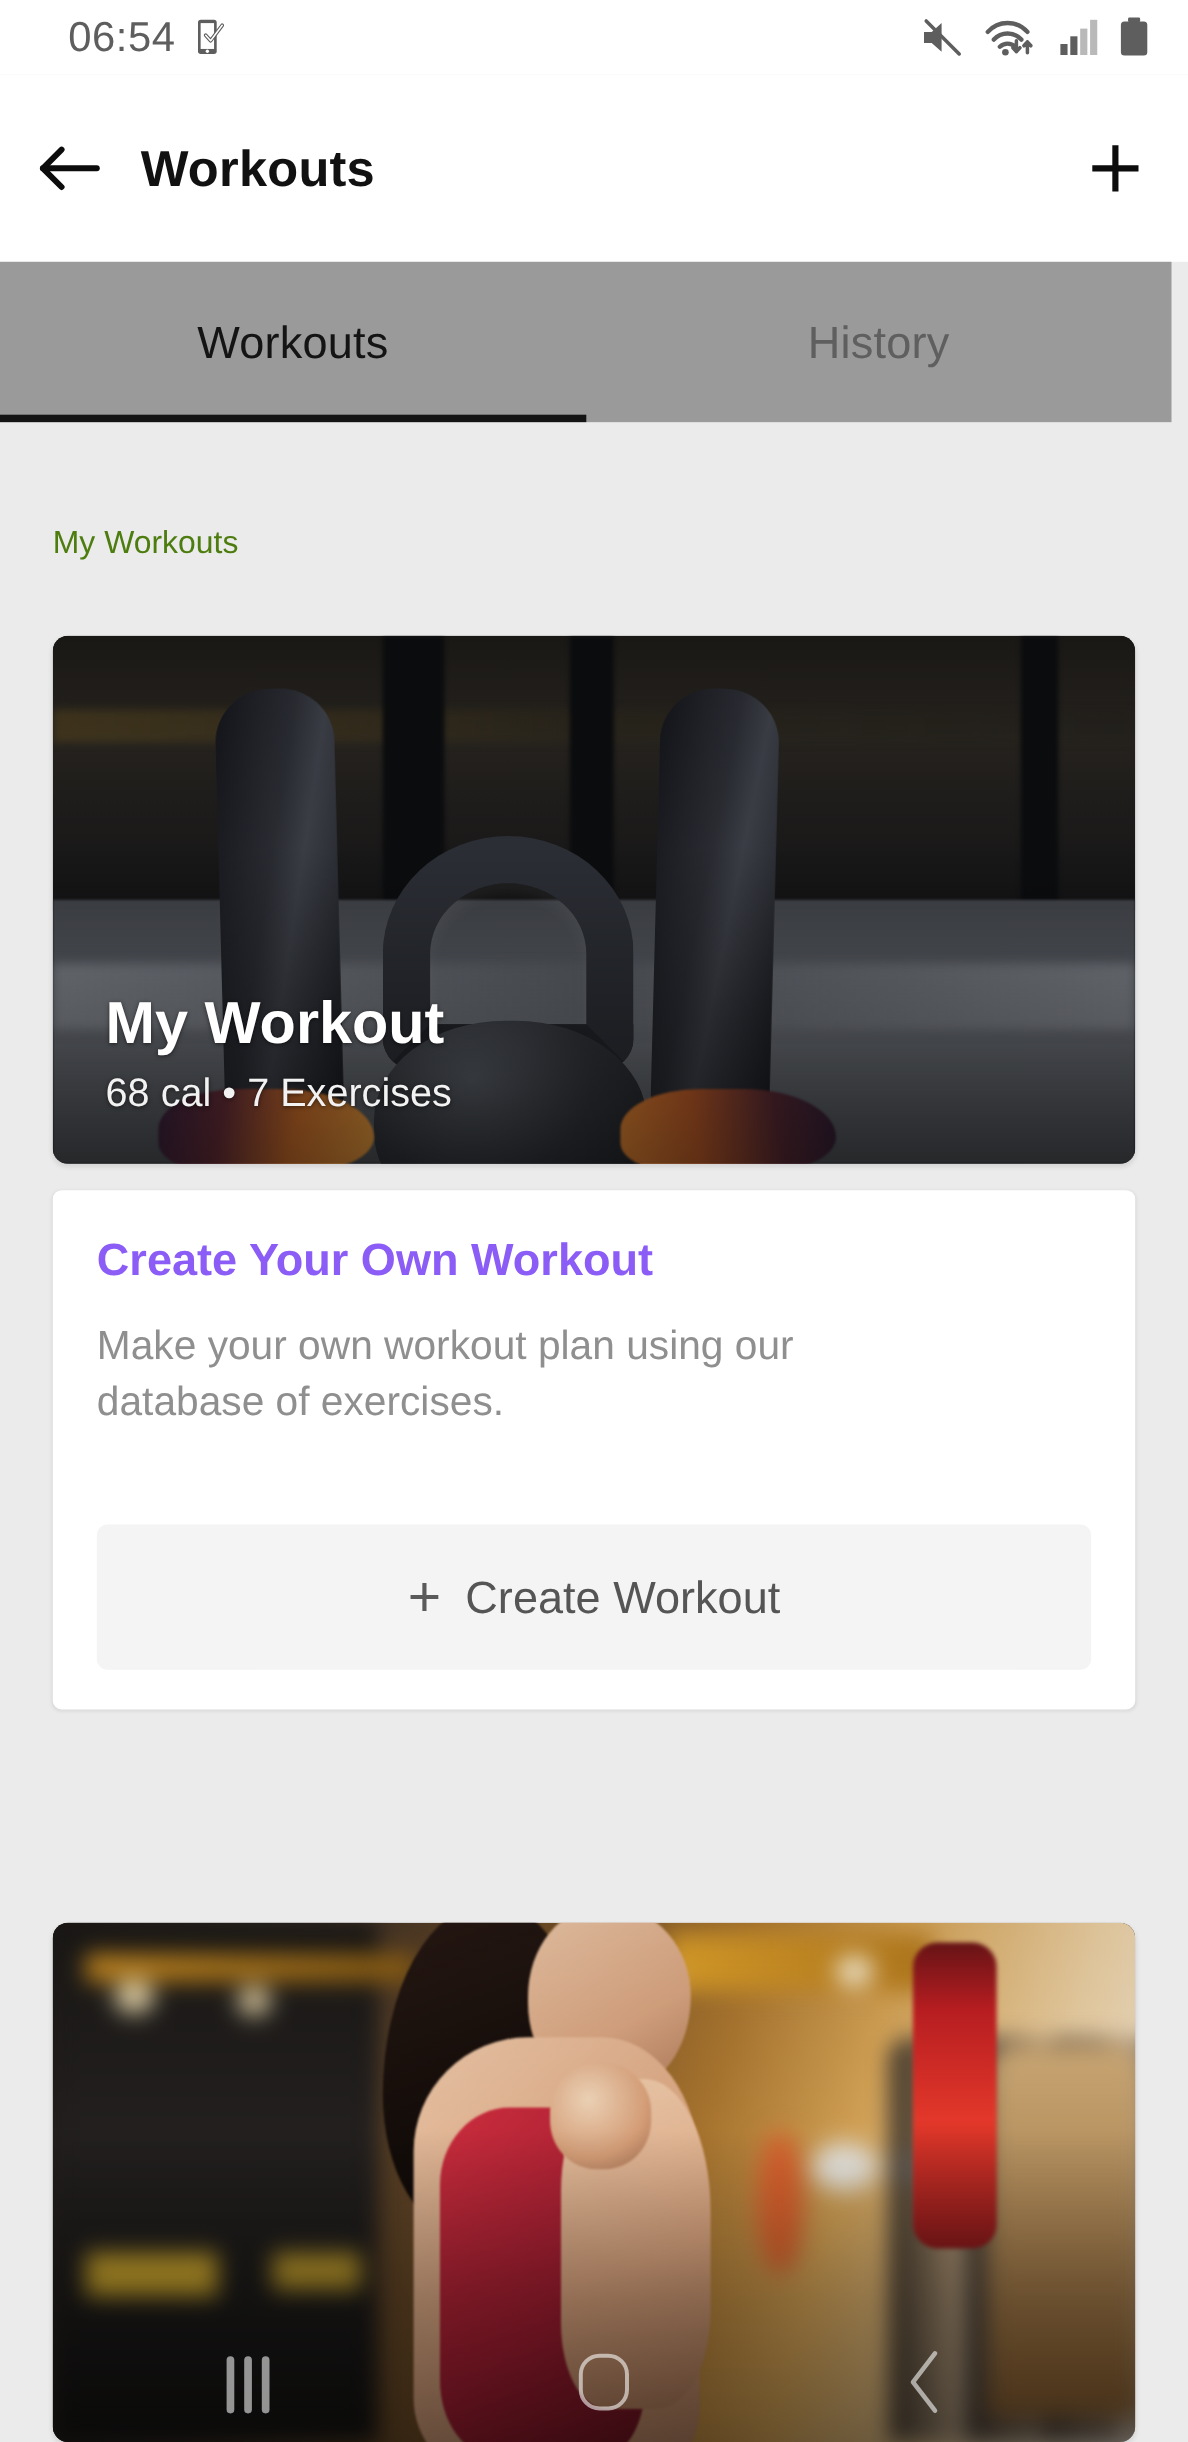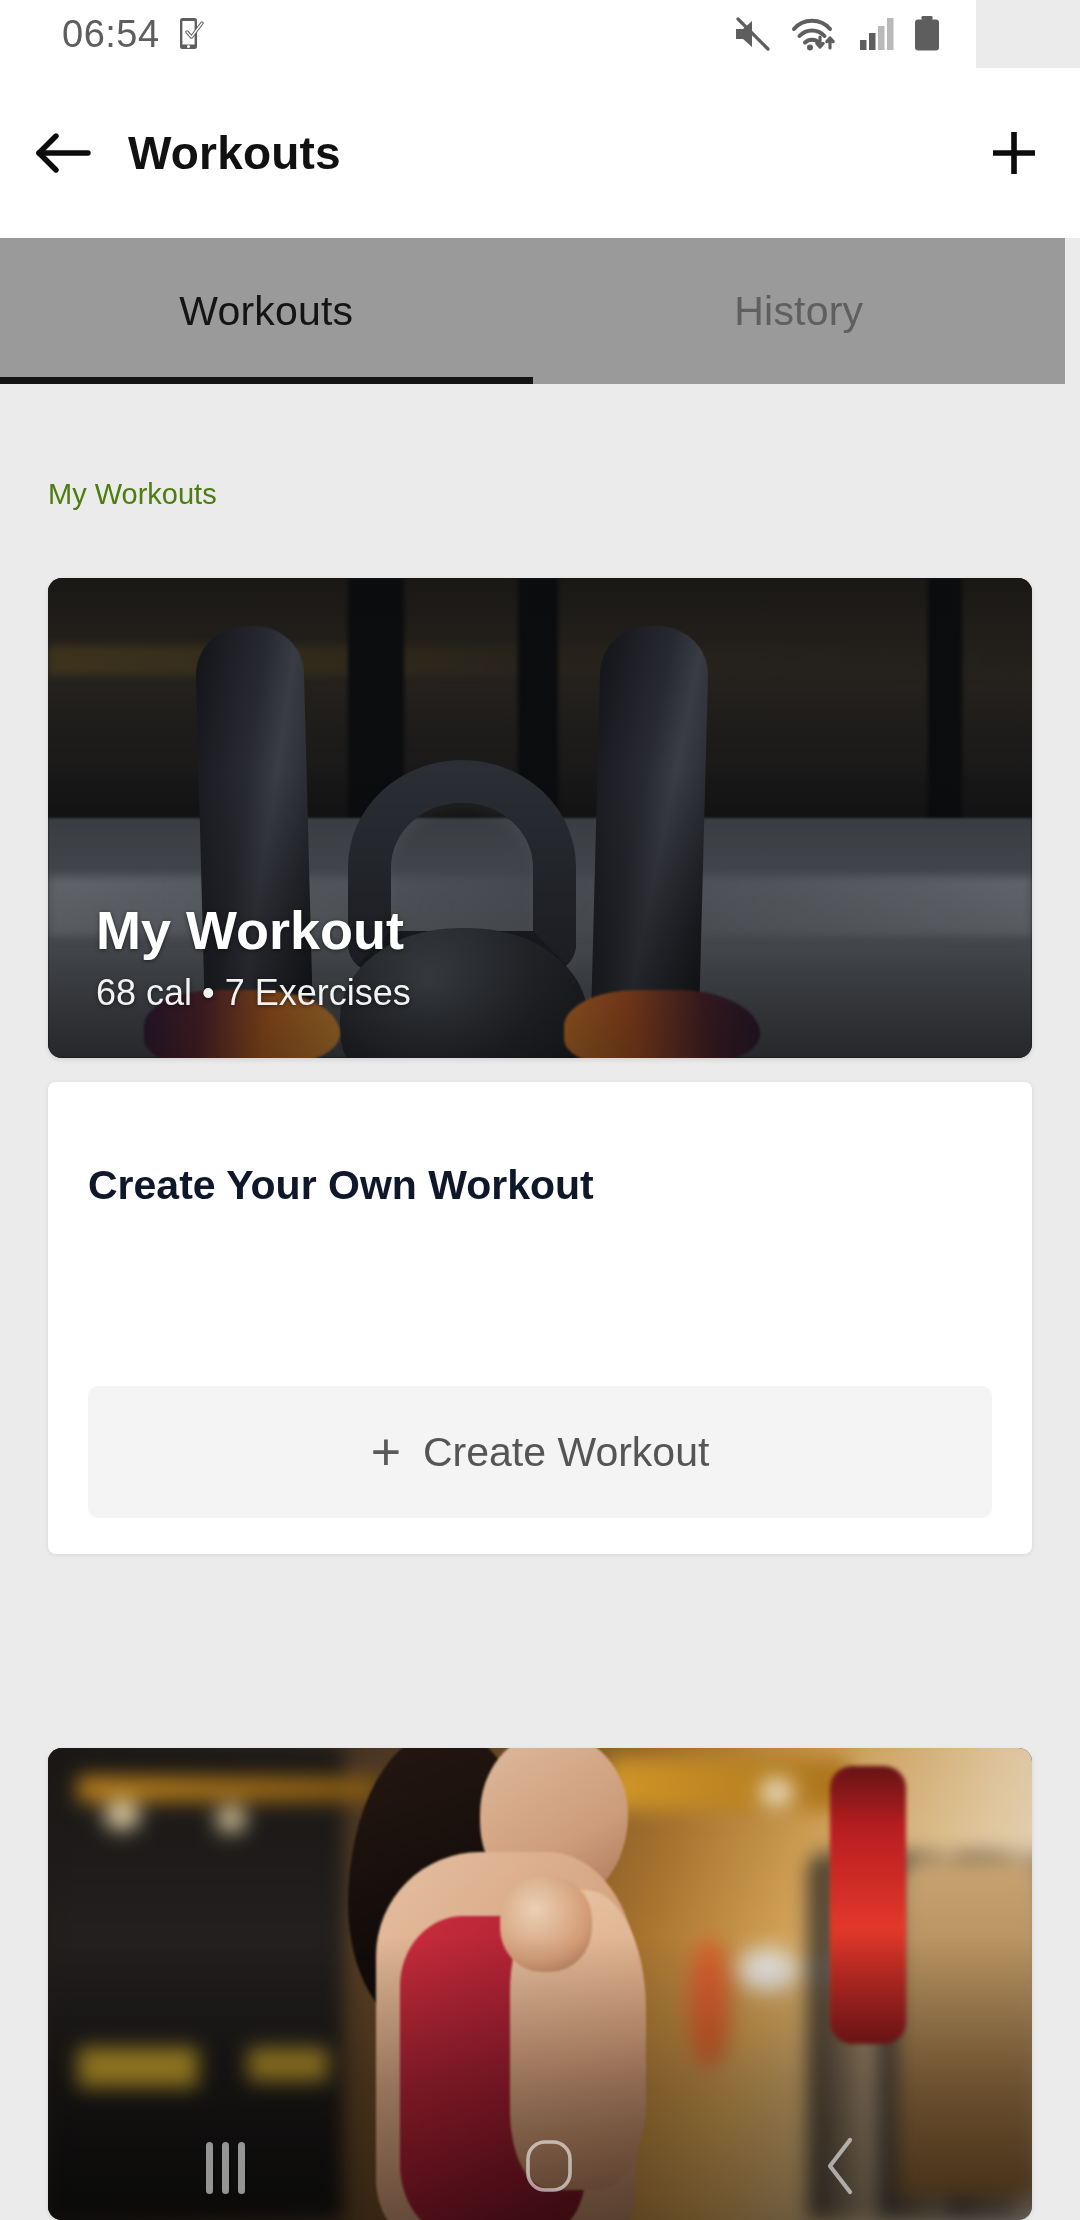--- a/index.html
+++ b/index.html
@@ -6,21 +6,21 @@
   html,body {
     width:1080px; height:2220px;
     font-family:"Liberation Sans", sans-serif;
     background:#ebebeb;
     overflow:hidden;
   }
   #screen { position:relative; width:1080px; height:2220px; background:#ebebeb; }
 
   
   .statusbar {
-    position:absolute; left:0; top:0; width:976px; height:68px;
+    position:absolute; left:0; top:0; width:1080px; height:68px;
     background:#ffffff;
     display:flex; align-items:center;
     padding:0 34px 0 62px;
   }
   .sb-left { display:flex; align-items:center; gap:18px; }
   .sb-clock { font-size:38px; color:#5e5e5e; letter-spacing:0.5px; }
   .sb-right { margin-left:auto; display:flex; align-items:center; gap:16px; }
   .sb-icon { display:block; }
 
   
@@ -207,21 +207,21 @@
     filter:blur(2px);
   }
 
   
   .white-card {
     position:absolute; left:48px; top:698px; width:984px; height:472px;
     background:#ffffff; border-radius:8px;
     box-shadow:0 1px 4px rgba(0,0,0,0.09);
     padding:40px 40px 36px 40px;
   }
-  .wc-title { font-size:41px; font-weight:700; color:#0f172a;margin-top:40px; }
+  .wc-title { font-size:41px; font-weight:700; color:#8b5cf6; }
   .wc-desc {
     margin-top:28px; font-size:37px; color:#8f8f8f; line-height:1.38;
     max-width:780px;
   }
   .wc-button {
     position:absolute; left:40px; right:40px; bottom:36px; height:132px;
     background:#f4f4f4; border-radius:10px;
     display:flex; align-items:center; justify-content:center; gap:22px;
     cursor:pointer;
   }
@@ -335,20 +335,21 @@
       </div>
       <div class="hero-scrim"></div>
       <div class="hero-text">
         <div class="hero-title">My Workout</div>
         <div class="hero-sub">68 cal • 7 Exercises</div>
       </div>
     </div>
 
     <div class="white-card">
       <div class="wc-title">Create Your Own Workout</div>
+      <div class="wc-desc">Make your own workout plan using our database of exercises.</div>
       <div class="wc-button">
         <span class="wc-button-plus">+</span>
         <span class="wc-button-label">Create Workout</span>
       </div>
     </div>
 
 
     <div class="hero-card" id="card-studio">
       <div class="hero-photo photo-gym">
         <div class="pg-base"></div>

